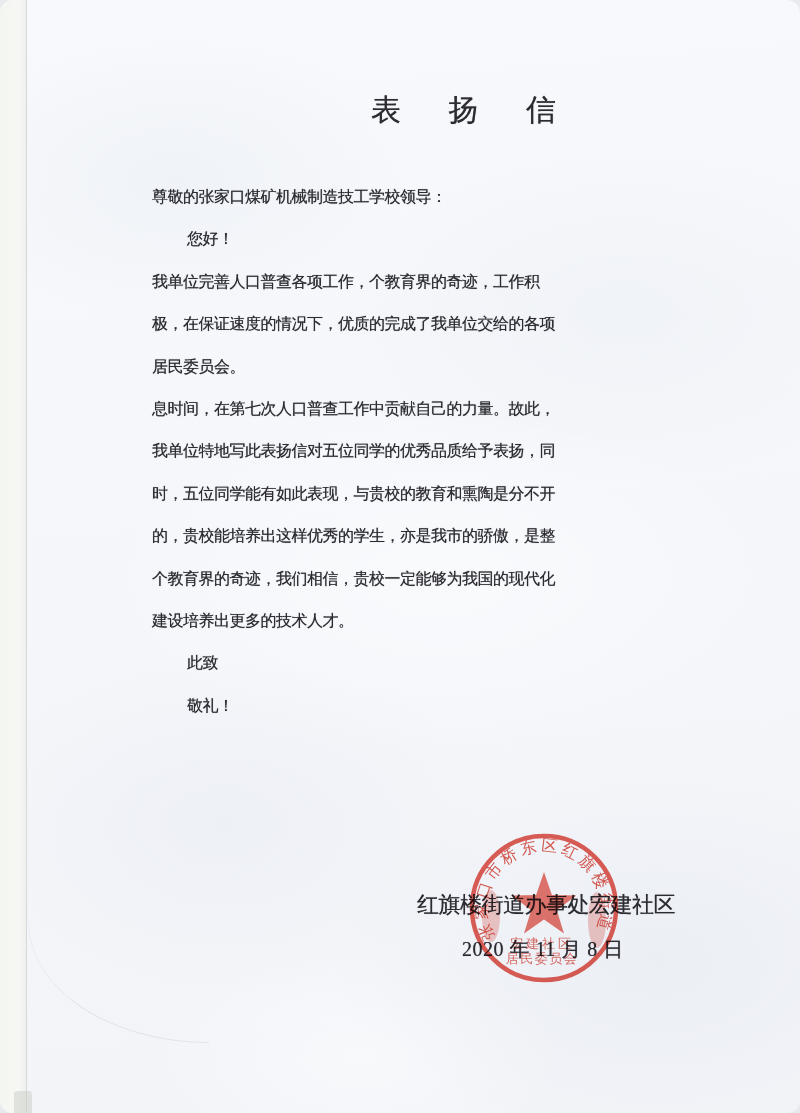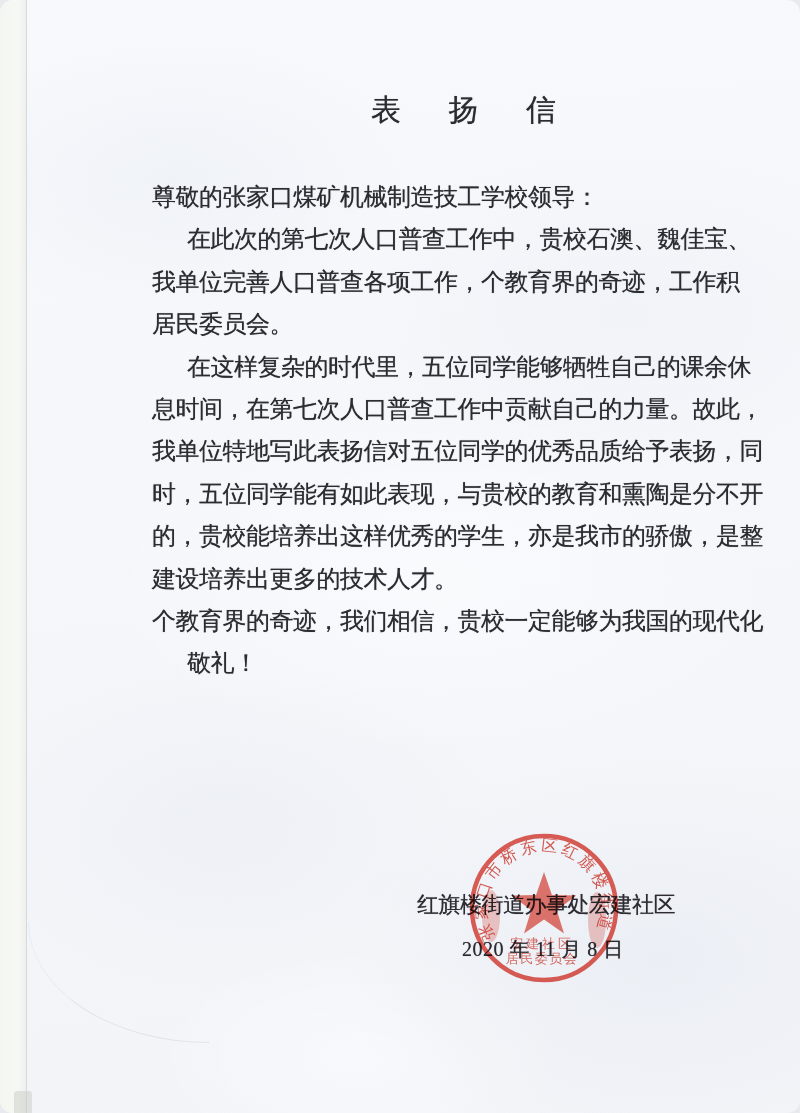--- a/index.html
+++ b/index.html
@@ -64,21 +64,21 @@
   }
   .letter-body {
     position: absolute;
     left: 152px;
     top: 176px;
     width: 572px;
   }
   .letter-body .line {
     height: 42.4px;
     line-height: 42.4px;
-    font-size: 24px;
+    font-size: 16px;
     letter-spacing: -0.5px;
     white-space: nowrap;
     color: #2b2b31;
     text-shadow: 0 0 0.7px rgba(43,43,49,0.7);
   }
   .letter-body .line.indent {
     padding-left: 35px;
   }
   .signature {
     position: absolute;
@@ -116,30 +116,31 @@
 <div class="page">
 
   <div class="paper-edge"></div>
   <div class="paper-edge-notch"></div>
   <div class="fold-line"></div>
 
   <h1 class="title">表 扬 信</h1>
 
   <div class="letter-body">
       <div class="line">尊敬的张家口煤矿机械制造技工学校领导：</div>
-      <div class="line indent">在此次的第七次人口普查工作中，贵校石澳、魏佳宝、</div>
+      <div class="line indent">您好！</div>
       <div class="line">我单位完善人口普查各项工作，个教育界的奇迹，工作积</div>
+      <div class="line">极，在保证速度的情况下，优质的完成了我单位交给的各项</div>
       <div class="line">居民委员会。</div>
-      <div class="line indent">在这样复杂的时代里，五位同学能够牺牲自己的课余休</div>
       <div class="line">息时间，在第七次人口普查工作中贡献自己的力量。故此，</div>
       <div class="line">我单位特地写此表扬信对五位同学的优秀品质给予表扬，同</div>
       <div class="line">时，五位同学能有如此表现，与贵校的教育和熏陶是分不开</div>
       <div class="line">的，贵校能培养出这样优秀的学生，亦是我市的骄傲，是整</div>
+      <div class="line">个教育界的奇迹，我们相信，贵校一定能够为我国的现代化</div>
       <div class="line">建设培养出更多的技术人才。</div>
-      <div class="line">个教育界的奇迹，我们相信，贵校一定能够为我国的现代化</div>
+      <div class="line indent">此致</div>
       <div class="line indent">敬礼！</div>
     </div>
 
   <div class="signature">红旗楼街道办事处宏建社区</div>
   <div class="date">2020 年 11 月 8 日</div>
 
   <svg class="seal" viewBox="0 0 168 164">
     <circle cx="84" cy="80" r="72" fill="none" stroke="#dc3227" stroke-width="4.5" opacity="0.85"></circle>
 
     <ellipse cx="31" cy="88" rx="9" ry="26" fill="#e05244" opacity="0.32"></ellipse>

